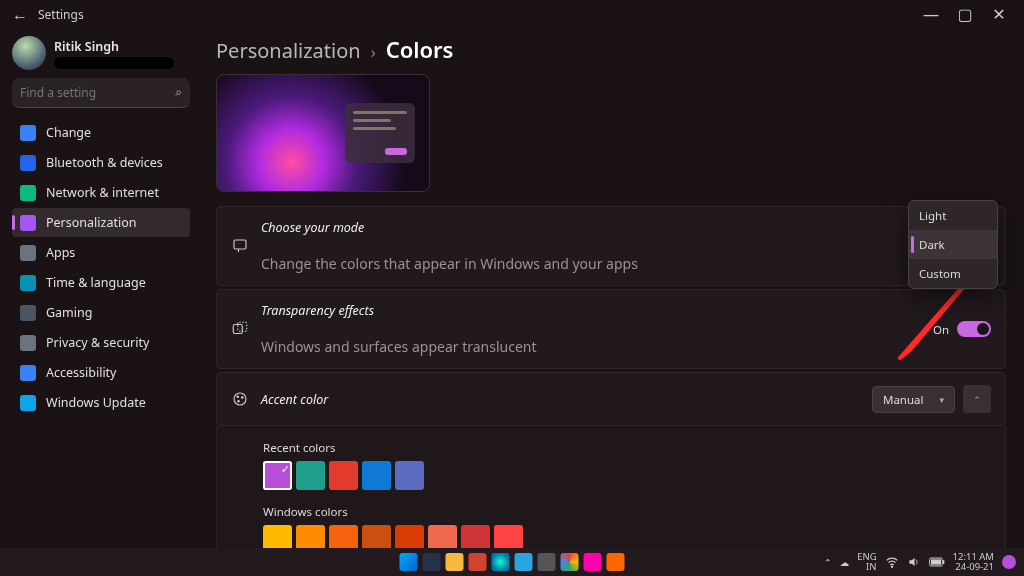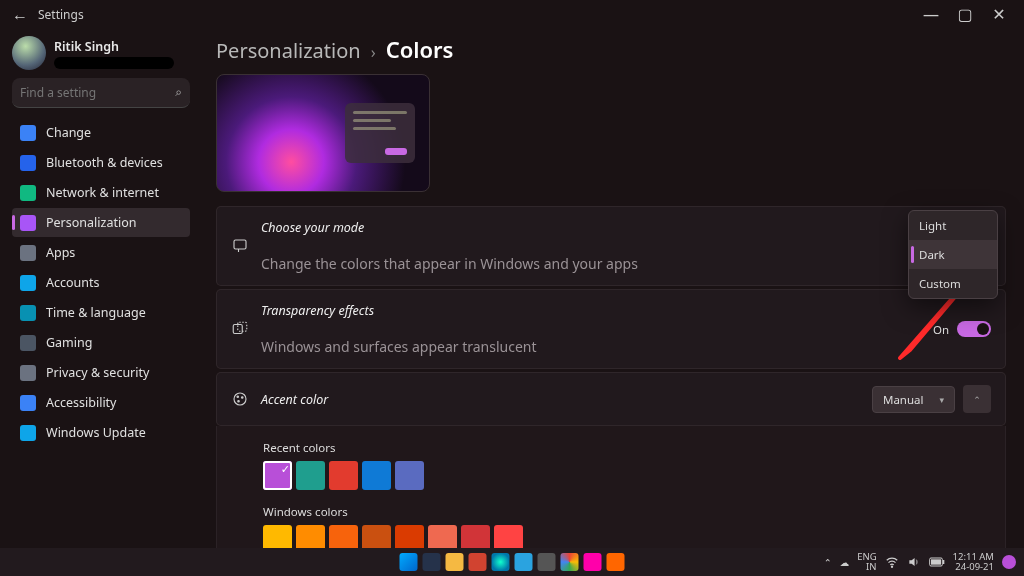--- a/index.html
+++ b/index.html
@@ -44,21 +44,21 @@
 .toggle { width: 34px; height: 16px; background: #c869e3; border-radius: 10px; position: relative; cursor: pointer; }
 .toggle::after { content: ""; position: absolute; right: 2px; top: 2px; width: 12px; height: 12px; background: #1a1214; border-radius: 50%; }
 .toggle-label { font-size: 11.5px; color: #ddd; }
 .accent-panel { background: rgba(50,40,45,.25); border-radius: 0 0 5px 5px; padding: 10px 14px 6px 46px; margin-top: -3px; border: 1px solid rgba(90,80,85,.2); border-top: none; }
 .swlabel { font-size: 11.5px; color: #ddd; margin: 4px 0 6px; }
 .swatch-row { display: flex; gap: 4px; flex-wrap: wrap; }
 .swatch { width: 29px; height: 29px; border-radius: 3px; cursor: pointer; position: relative; }
 .swatch.sel { outline: 2px solid #fff; outline-offset: -2px; }
 .swatch.sel::after { content: "✓"; position: absolute; right: 2px; top: 0; font-size: 11px; color: #fff; }
 .colors-grid { display: grid; grid-template-columns: repeat(8, 29px); gap: 4px; margin-top: 4px; }
-.popup { position: absolute; right: 26px; top: 182px; width: 90px; background: #2e2629; border: 1px solid #4a4044; border-radius: 6px; overflow: hidden; box-shadow: 0 8px 24px rgba(0,0,0,.5); z-index: 10; }
+.popup { position: absolute; right: 26px; top: 172px; width: 90px; background: #2e2629; border: 1px solid #4a4044; border-radius: 6px; overflow: hidden; box-shadow: 0 8px 24px rgba(0,0,0,.5); z-index: 10; }
 .popup-item { padding: 7px 10px; font-size: 11.5px; color: #ddd; cursor: pointer; position: relative; }
 .popup-item.sel { background: #3e3438; }
 .popup-item.sel::before { content: ""; position: absolute; left: 2px; top: 6px; bottom: 6px; width: 3px; background: #c869e3; border-radius: 2px; }
 .arrow-annot { position: absolute; left: 680px; top: 210px; z-index: 9; pointer-events: none; }
 .taskbar { position: absolute; left: 0; right: 0; bottom: 0; height: 28px; background: #221a1e; display: flex; align-items: center; padding: 0 8px; }
 .taskbar .center { position: absolute; left: 50%; transform: translateX(-50%); display: flex; gap: 5px; }
 .tb-ico { width: 18px; height: 18px; border-radius: 3px; }
 .taskbar .right { margin-left: auto; display: flex; align-items: center; gap: 8px; font-size: 9.5px; color: #ccc; }
 .taskbar .right .col { text-align: right; line-height: 1.1; }
 svg { display: block; }
@@ -101,24 +101,20 @@
           <span class="nav-ico" style="background:#10b981"></span>
           <span>Network &amp; internet</span>
         </div>
         <div class="nav-item active">
           <span class="nav-ico" style="background:#a855f7"></span>
           <span>Personalization</span>
         </div>
         <div class="nav-item">
           <span class="nav-ico" style="background:#6b7280"></span>
           <span>Apps</span>
-        </div>
-        <div class="nav-item">
-          <span class="nav-ico" style="background:#0ea5e9"></span>
-          <span>Accounts</span>
         </div>
         <div class="nav-item">
           <span class="nav-ico" style="background:#0891b2"></span>
           <span>Time &amp; language</span>
         </div>
         <div class="nav-item">
           <span class="nav-ico" style="background:#4b5563"></span>
           <span>Gaming</span>
         </div>
         <div class="nav-item">

